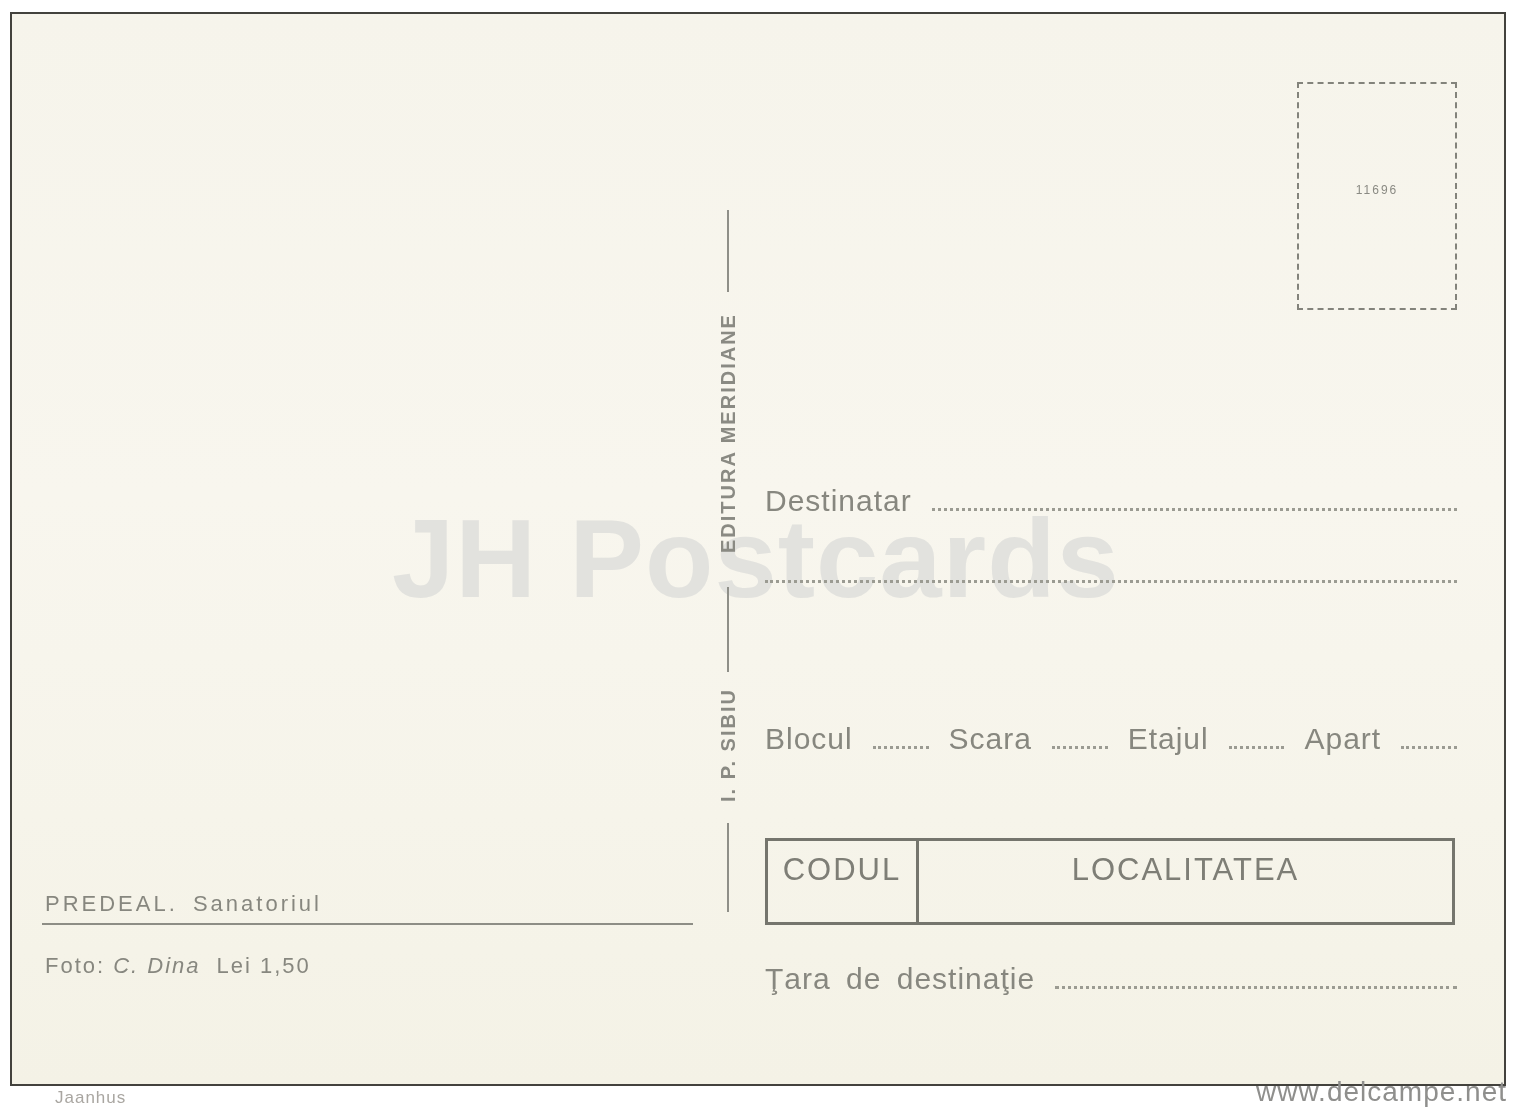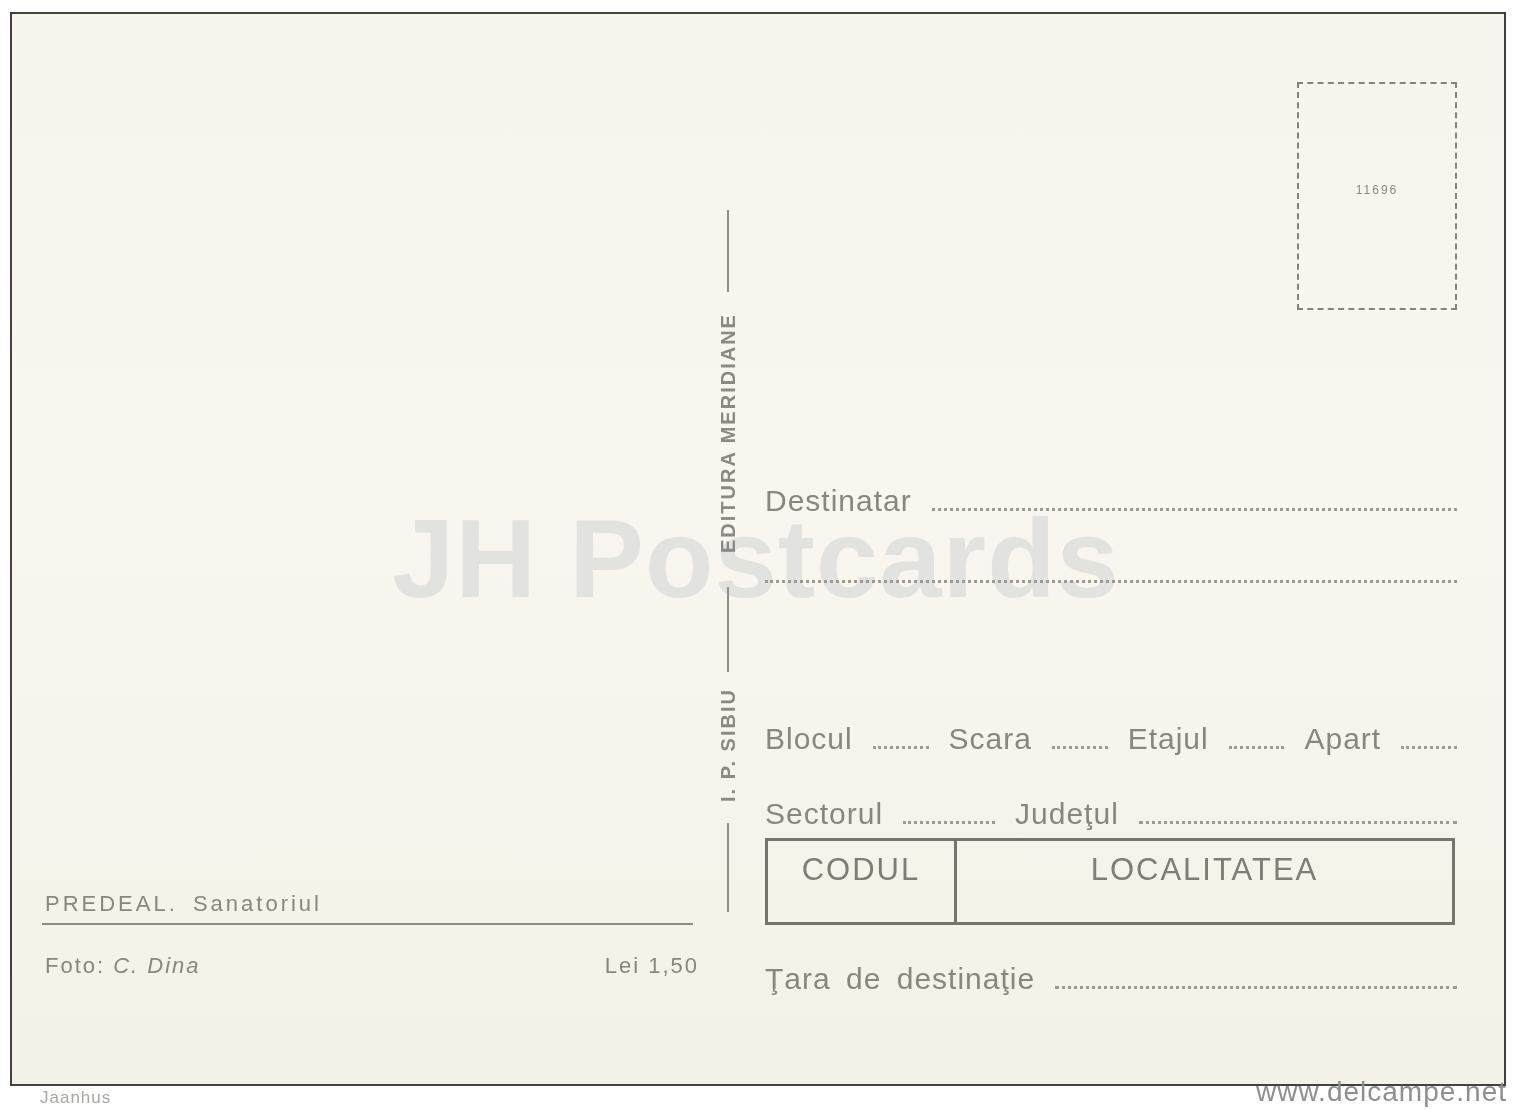--- a/index.html
+++ b/index.html
@@ -144,21 +144,21 @@
   .code-cell {
     display: flex;
     justify-content: center;
     align-items: flex-start;
     padding-top: 11px;
     font-size: 31px;
     letter-spacing: 2px;
     color: #7e7e76;
   }
   .cell-codul {
-    width: 189px;
+    width: 151px;
     box-sizing: border-box;
     border-right: 3px solid #75756d;
     flex: none;
   }
   .cell-localitatea { flex: 1; border-radius: 13px; }
   
   .caption-title {
     position: absolute;
     left: 33px;
     top: 877px;
@@ -177,34 +177,33 @@
     height: 2px;
     background: #8d8d85;
     z-index: 2;
   }
   .caption-row {
     position: absolute;
     left: 33px;
     top: 939px;
     width: 654px;
     display: flex;
-    justify-content: space-between;
     align-items: flex-end;
     font-size: 22px;
     letter-spacing: 2px;
     color: #87877f;
     z-index: 2;
     white-space: nowrap;
     gap: 16px;
   }
   .credit .name { font-style: italic; margin-left: 8px; }
   
   .wm-jaanhus {
     position: absolute;
-    left: 40px;
+    left: 55px;
     top: 1088px;
     font-size: 17px;
     letter-spacing: 1px;
     color: #a9a6a1;
     z-index: 3;
     text-align: right;
   }
   .wm-delcampe {
     position: absolute;
     right: 15px;
@@ -248,26 +247,20 @@
       <span class="lbl">Blocul</span>
       <span class="dots grow1"></span>
       <span class="lbl ml">Scara</span>
       <span class="dots grow1"></span>
       <span class="lbl ml">Etajul</span>
       <span class="dots grow1"></span>
       <span class="lbl ml">Apart</span>
       <span class="dots grow1"></span>
     </div>
 
-    <div class="form-row row-sectorul">
-      <span class="lbl">Sectorul</span>
-      <span class="dots w90"></span>
-      <span class="lbl ml">Judeţul</span>
-      <span class="dots grow1"></span>
-    </div>
 
     <div class="code-table">
       <div class="code-cell cell-codul">
         <span>CODUL</span>
       </div>
       <div class="code-cell cell-localitatea">
         <span>LOCALITATEA</span>
       </div>
     </div>
 

